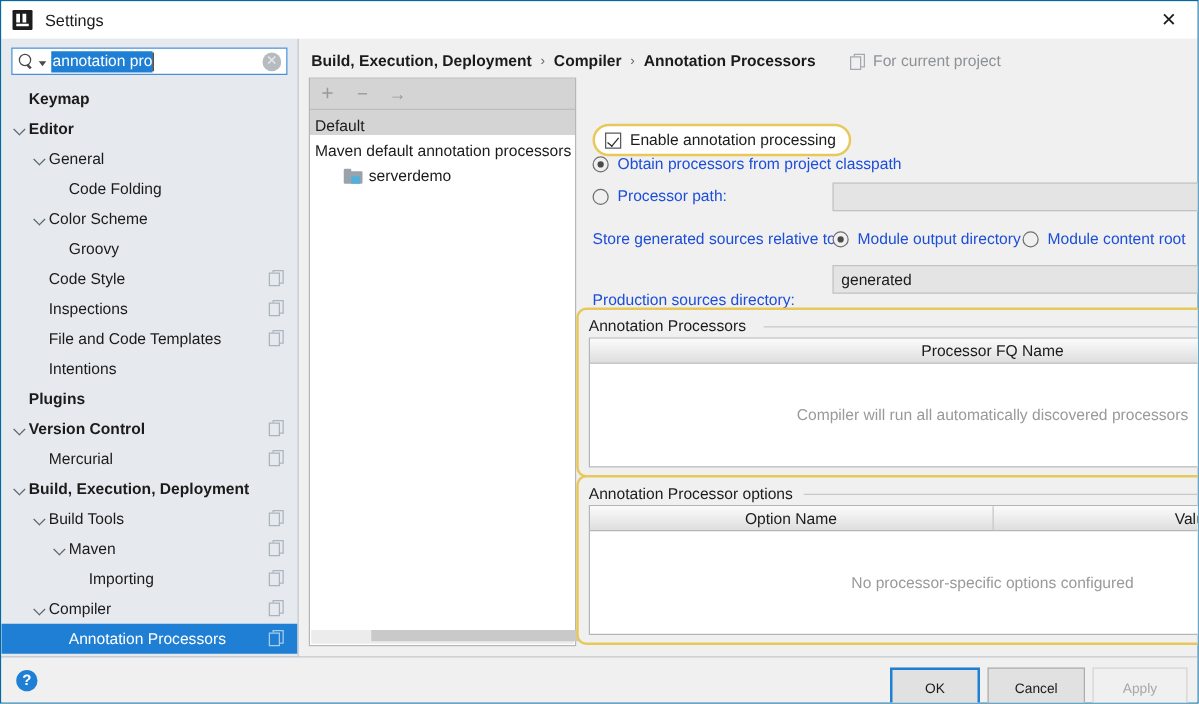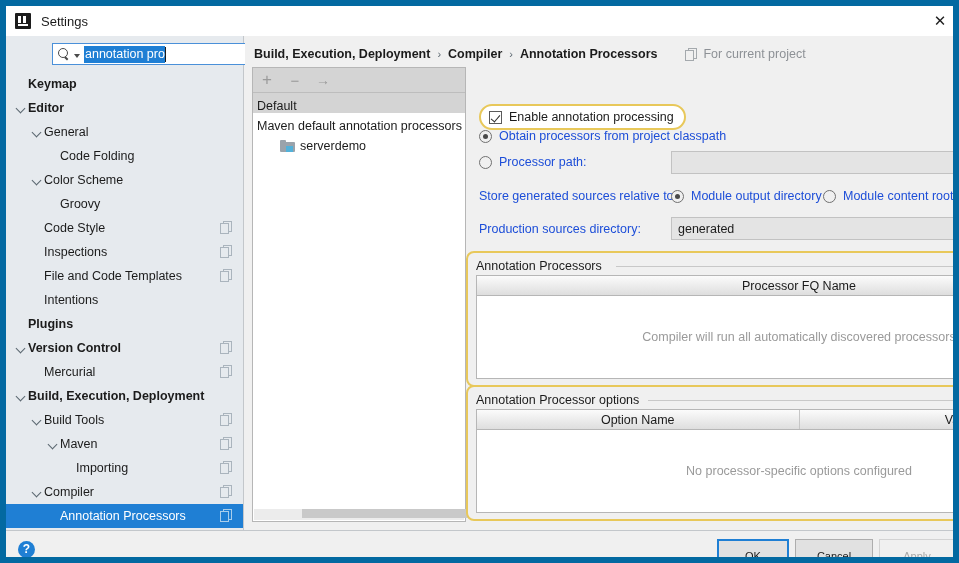--- a/index.html
+++ b/index.html
@@ -7,21 +7,21 @@
     margin: 0; padding: 0;
     width: 959px; height: 563px;
     overflow: hidden;
     background: #ffffff;
     font-family: "Liberation Sans", sans-serif;
   }
 
   #window {
     position: relative;
     width: 959px; height: 563px;
-    border: 6px solid #0369a1;
+    border: 1px solid #0369a1;
     background: #f0f0f0;
     overflow: hidden;
     padding-left: 25px;
   }
 
   
   #titlebar {
     position: absolute; left: 0; top: 0;
     width: 957px; height: 30px;
     background: #ffffff;
@@ -72,21 +72,21 @@
     position: absolute; left: 0; top: 30px;
     width: 238px; height: 494px;
     background: #e6eaee;
     border-right: 1px solid #c3c7cb;
   }
   #search-wrap {
     position: absolute; left: 8px; top: 7px;
     width: 221px; height: 22px;
     background: #ffffff;
     border: 1px solid #4a90d9;
-    display: flex; align-items: center; margin-left: 38px;
+    display: flex; align-items: center;
   }
   #search-icon {
     margin-left: 4px;
     width: 16px; height: 14px;
     position: relative;
     flex: none;
   }
   #search-icon::before {
     content: "";
     position: absolute; left: 1px; top: 1px;
@@ -672,21 +672,21 @@
     </div>
     <div class="frow" style="left:426px; top:153px;">
       <span class="radio on"></span>
       <span class="rlabel">Module output directory</span>
     </div>
     <div class="frow" style="left:578px; top:153px;">
       <span class="radio"></span>
       <span class="rlabel">Module content root</span>
     </div>
 
-    <div class="frow" style="left:234px; top:186px;">
+    <div class="frow" style="left:234px; top:202px;">
       <span>Production sources directory:</span>
     </div>
     <div class="tfield filled" style="left:426px; top:181px; width:482px; height:23px;">
       <span>generated</span>
     </div>
 
     <div class="frow" style="left:234px; top:221px;">
       <span>Test sources directory:</span>
     </div>
     <div class="tfield filled" style="left:426px; top:216px; width:482px; height:23px;">

